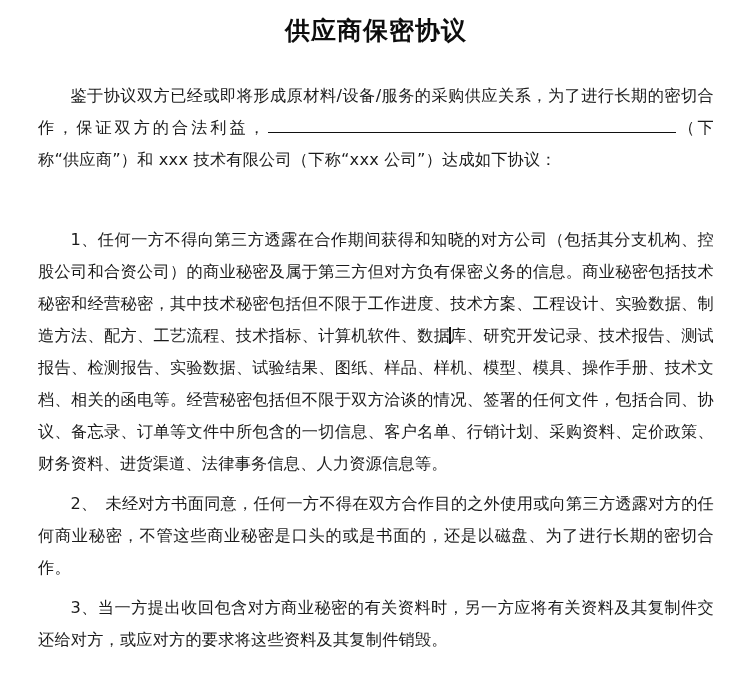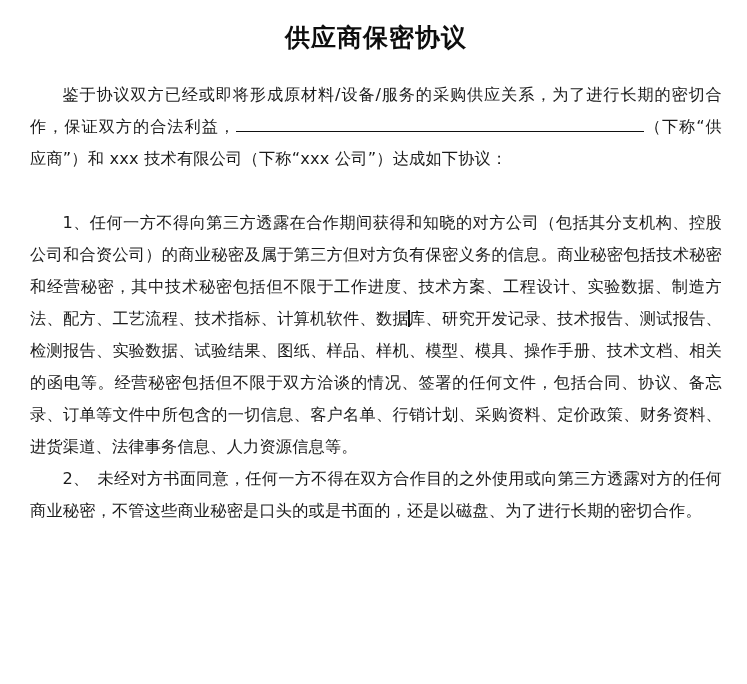--- a/index.html
+++ b/index.html
@@ -13,21 +13,21 @@
     overflow: hidden;
     font-family: "DejaVu Sans", "Liberation Sans", sans-serif;
     color: #1a1a1a;
     position: relative;
   }
   .page {
     position: relative;
     width: 747px;
     height: 684px;
     box-sizing: border-box;
-    padding: 7px 25px 0 30px;
+    padding: 0 25px 0 30px;
   }
   .doc-title {
     text-align: center;
     font-size: 25px;
     font-weight: bold;
     letter-spacing: 1px;
     line-height: 34px;
     margin: 0;
     padding-top: 14px;
     padding-bottom: 2px;
@@ -35,21 +35,21 @@
   }
   .spacer-title {
     height: 22px;
   }
   .para {
     font-size: 16.2px;
     line-height: 32px;
     text-align: justify;
     text-justify: inter-ideograph;
     text-indent: 2em;
-    margin: 0;
+    margin: 8px;
     padding: 0;
     letter-spacing: 0.2px;
     word-break: break-all;
     color: #1a1a1a;
   }
   .blank-line {
     height: 32px;
   }
   
   .fill-blank {
@@ -91,14 +91,17 @@
   <div class="blank-line"></div>
 
   <p class="para">
     <span>1、</span><span>任何一方不得向第三方透露在合作期间获得和知晓的对方公司（包括其分支机构、控股公司和合资公司）的商业秘密及属于第三方但对方负有保密义务的信息。商业秘密包括技术秘密和经营秘密，其中技术秘密包括但不限于工作进度、技术方案、工程设计、实验数据、制造方法、配方、工艺流程、技术指标、计算机软件、数据</span><span class="caret"></span><span>库、研究开发记录、技术报告、测试报告、检测报告、实验数据、试验结果、图纸、样品、样机、模型、模具、操作手册、技术文档、相关的函电等。经营秘密包括但不限于双方洽谈的情况、签署的任何文件，包括合同、协议、备忘录、订单等文件中所包含的一切信息、客户名单、行销计划、采购资料、定价政策、财务资料、进货渠道、法律事务信息、人力资源信息等。</span>
   </p>
 
   <p class="para">
     <span>2、</span><span class="nbsp-gap"></span><span>未经对方书面同意，任何一方不得在双方合作目的之外使用或向第三方透露对方的任何商业秘密，不管这些商业秘密是口头的或是书面的，还是以磁盘、为了进行长期的密切合作。</span>
   </p>
 
+  <p class="para">
+    <span>3、</span><span>当一方提出收回包含对方商业秘密的有关资料时，另一方应将有关资料及其复制件交还给对方，或应对方的要求将这些资料及其复制件销毁。</span>
+  </p>
 
 </div>
 
 </body></html>

